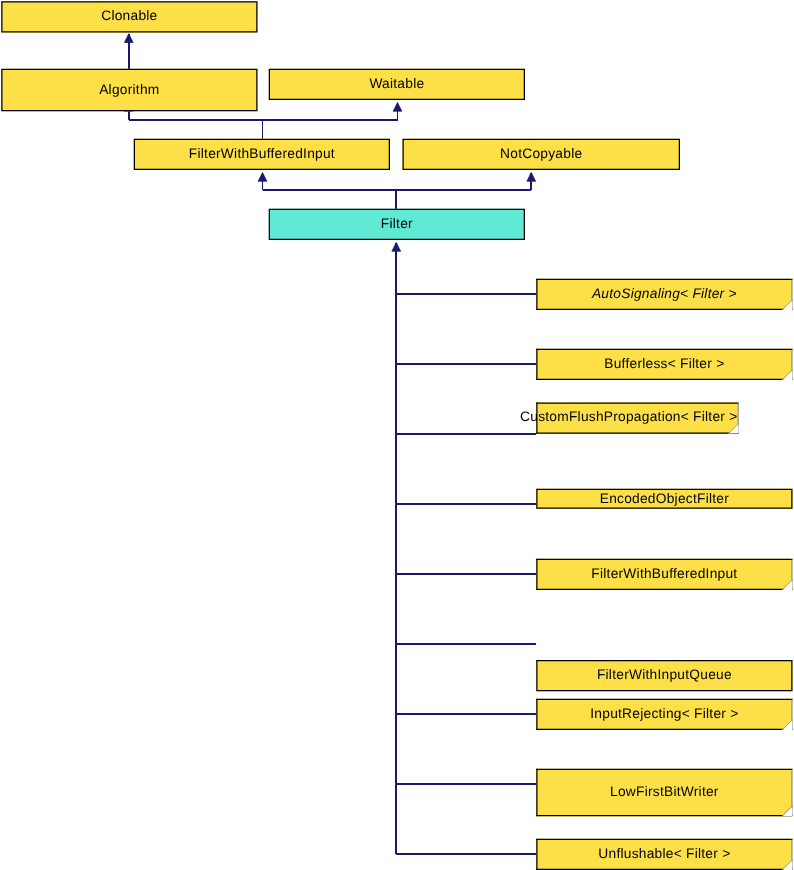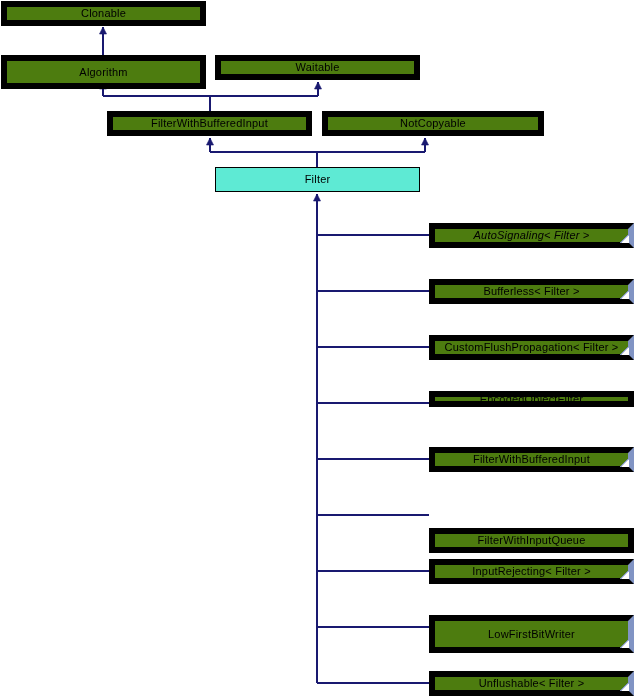--- a/index.html
+++ b/index.html
@@ -23,22 +23,22 @@
     width: 635px;
     height: 696px;
     pointer-events: none;
   }
   .node {
     position: absolute;
     box-sizing: border-box;
     display: flex;
     align-items: center;
     justify-content: center;
-    background: #4d7c0f;
-    border: 6px solid #000000;
+    background: #fde047;
+    border: 1px solid #000000;
     color: #000000;
     font-size: 11px;
     line-height: 11px;
     letter-spacing: 0.2px;
     white-space: nowrap;
     cursor: default;
     z-index: 2;
   }
   .node.current {
     background: #5eead4;
@@ -128,21 +128,21 @@
       </div>
       <div class="node current" style="left: 215px; top: 167px; width: 205px; height: 25px;">
         <span class="node-label">Filter</span>
       </div>
       <div class="node tmpl" style="left: 429px; top: 223px; width: 205px; height: 25px; font-style: italic;">
         <span class="node-label">AutoSignaling&lt; Filter &gt;</span>
       </div>
       <div class="node tmpl" style="left: 429px; top: 279px; width: 205px; height: 25px;">
         <span class="node-label">Bufferless&lt; Filter &gt;</span>
       </div>
-      <div class="node tmpl" style="left: 429px; top: 335px; width: 205px; height: 25px;">
+      <div class="node tmpl" style="left: 429px; top: 322px; width: 162px; height: 25px; justify-content: flex-end;">
         <span class="node-label">CustomFlushPropagation&lt; Filter &gt;</span>
       </div>
       <div class="node" style="left: 429px; top: 391px; width: 205px; height: 16px; justify-content: center;">
         <span class="node-label">EncodedObjectFilter</span>
       </div>
       <div class="node tmpl" style="left: 429px; top: 447px; width: 205px; height: 25px;">
         <span class="node-label">FilterWithBufferedInput</span>
       </div>
       <div class="node" style="left: 429px; top: 528px; width: 205px; height: 25px;">
         <span class="node-label">FilterWithInputQueue</span>

